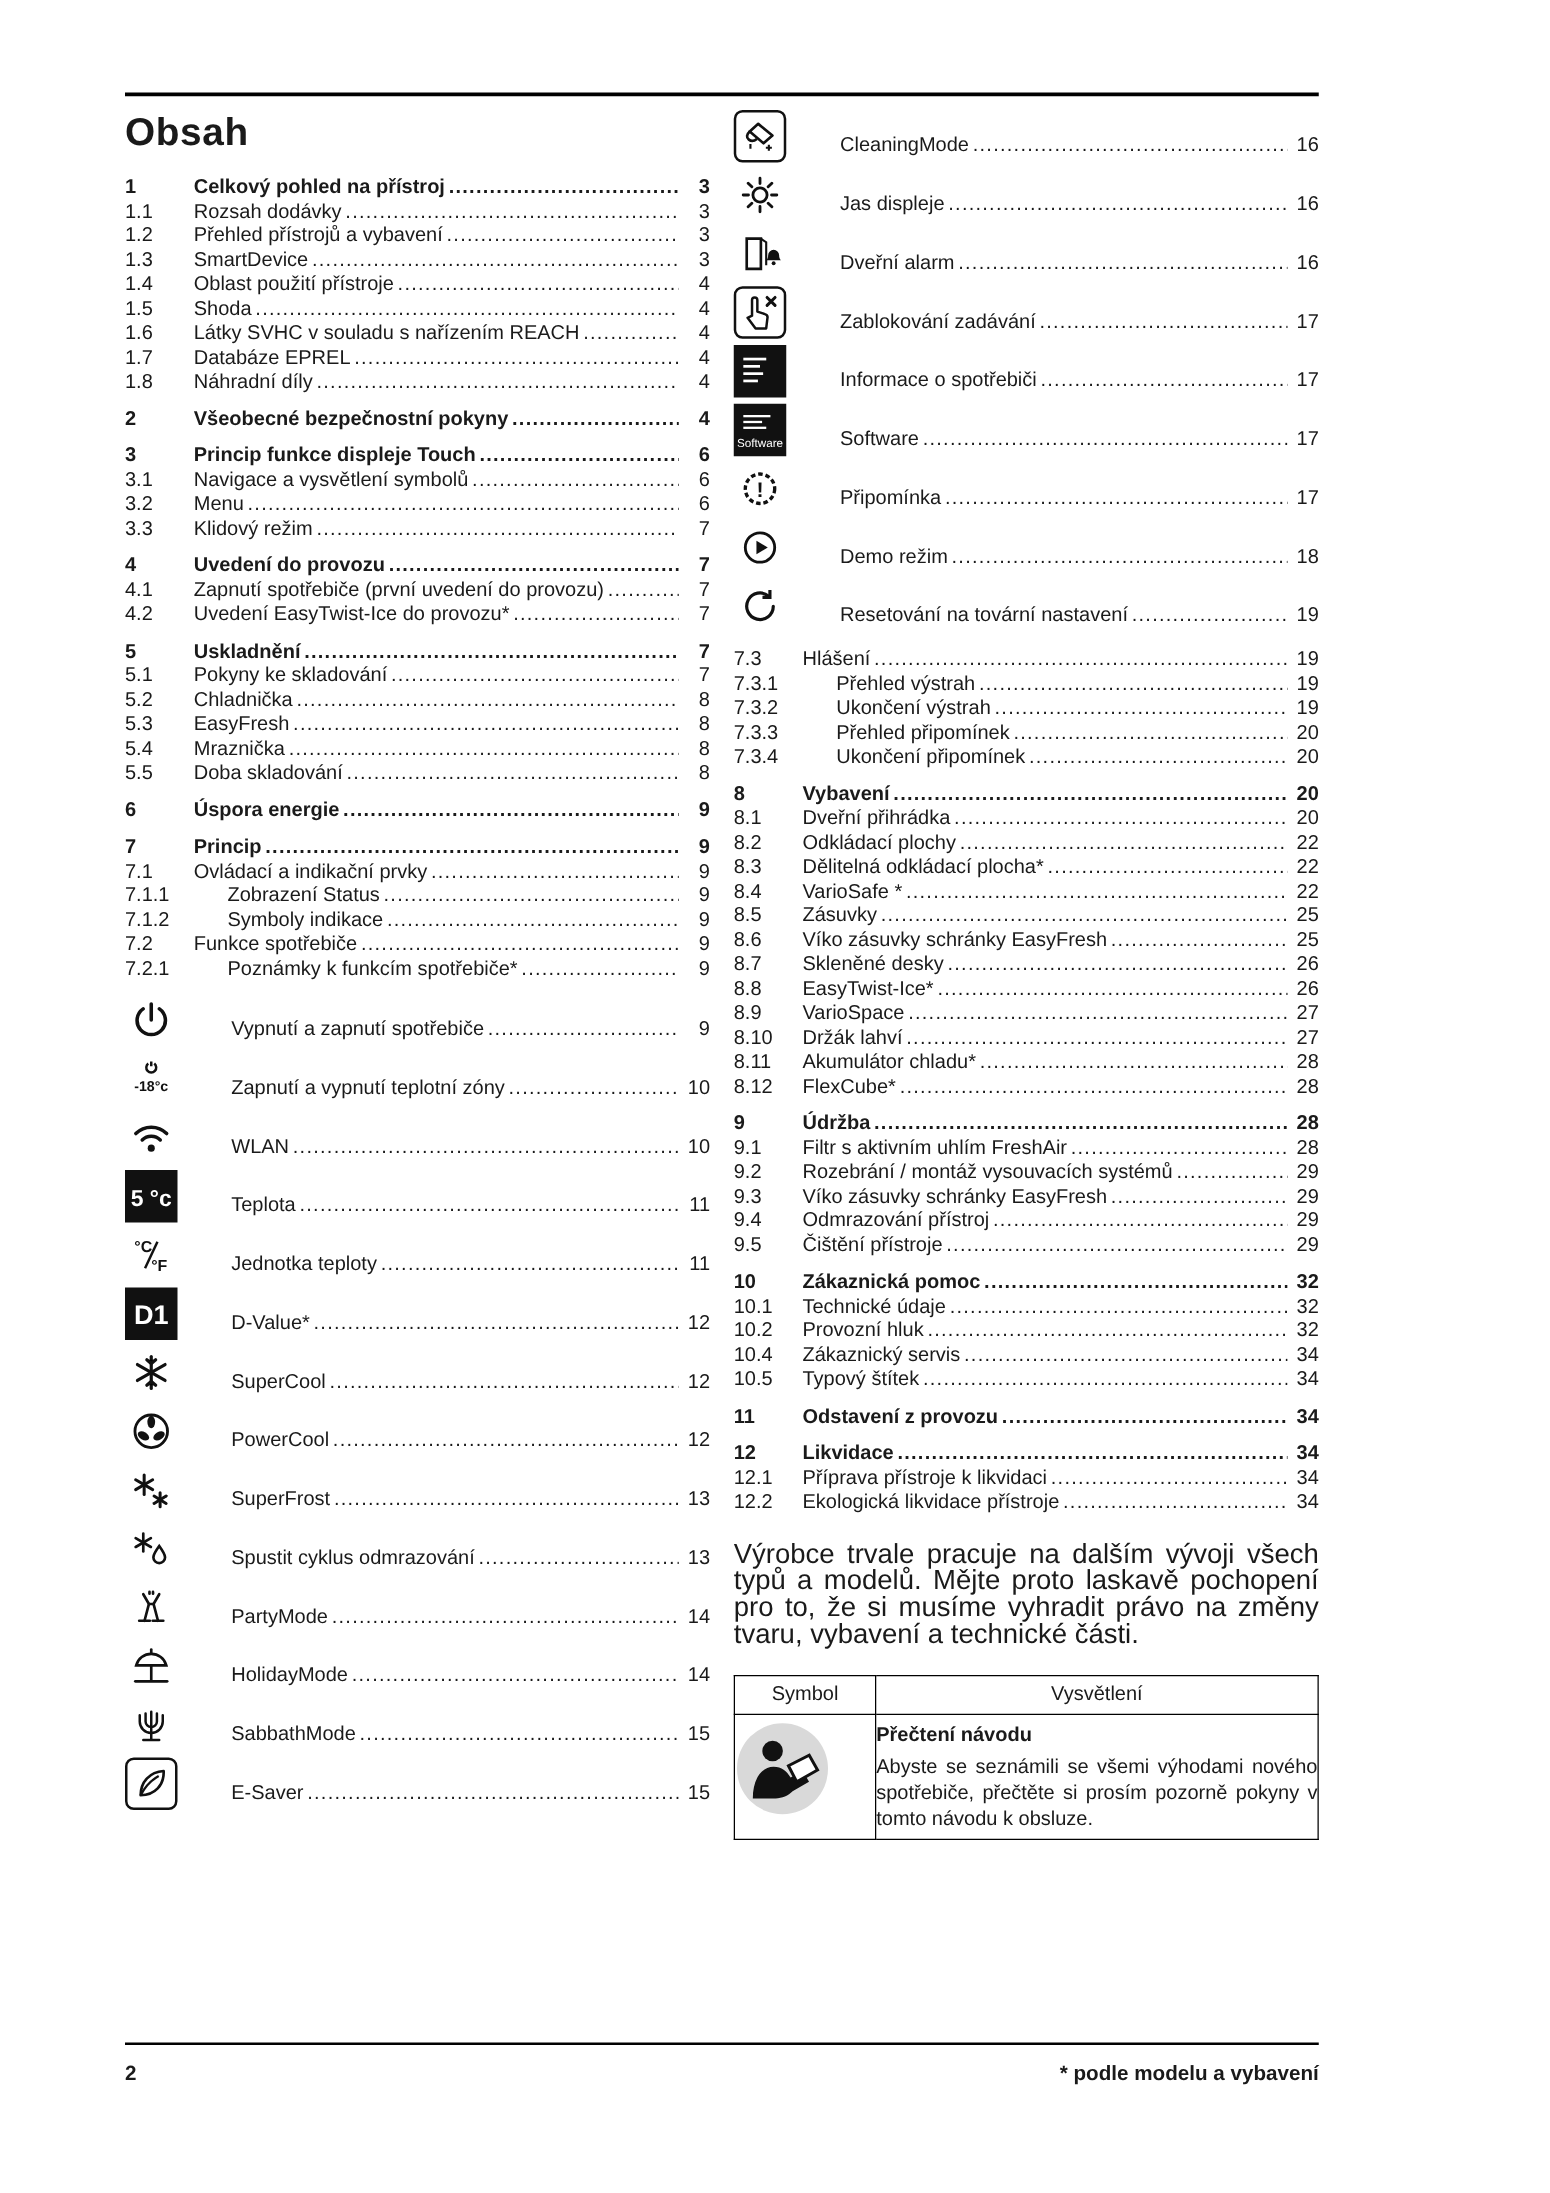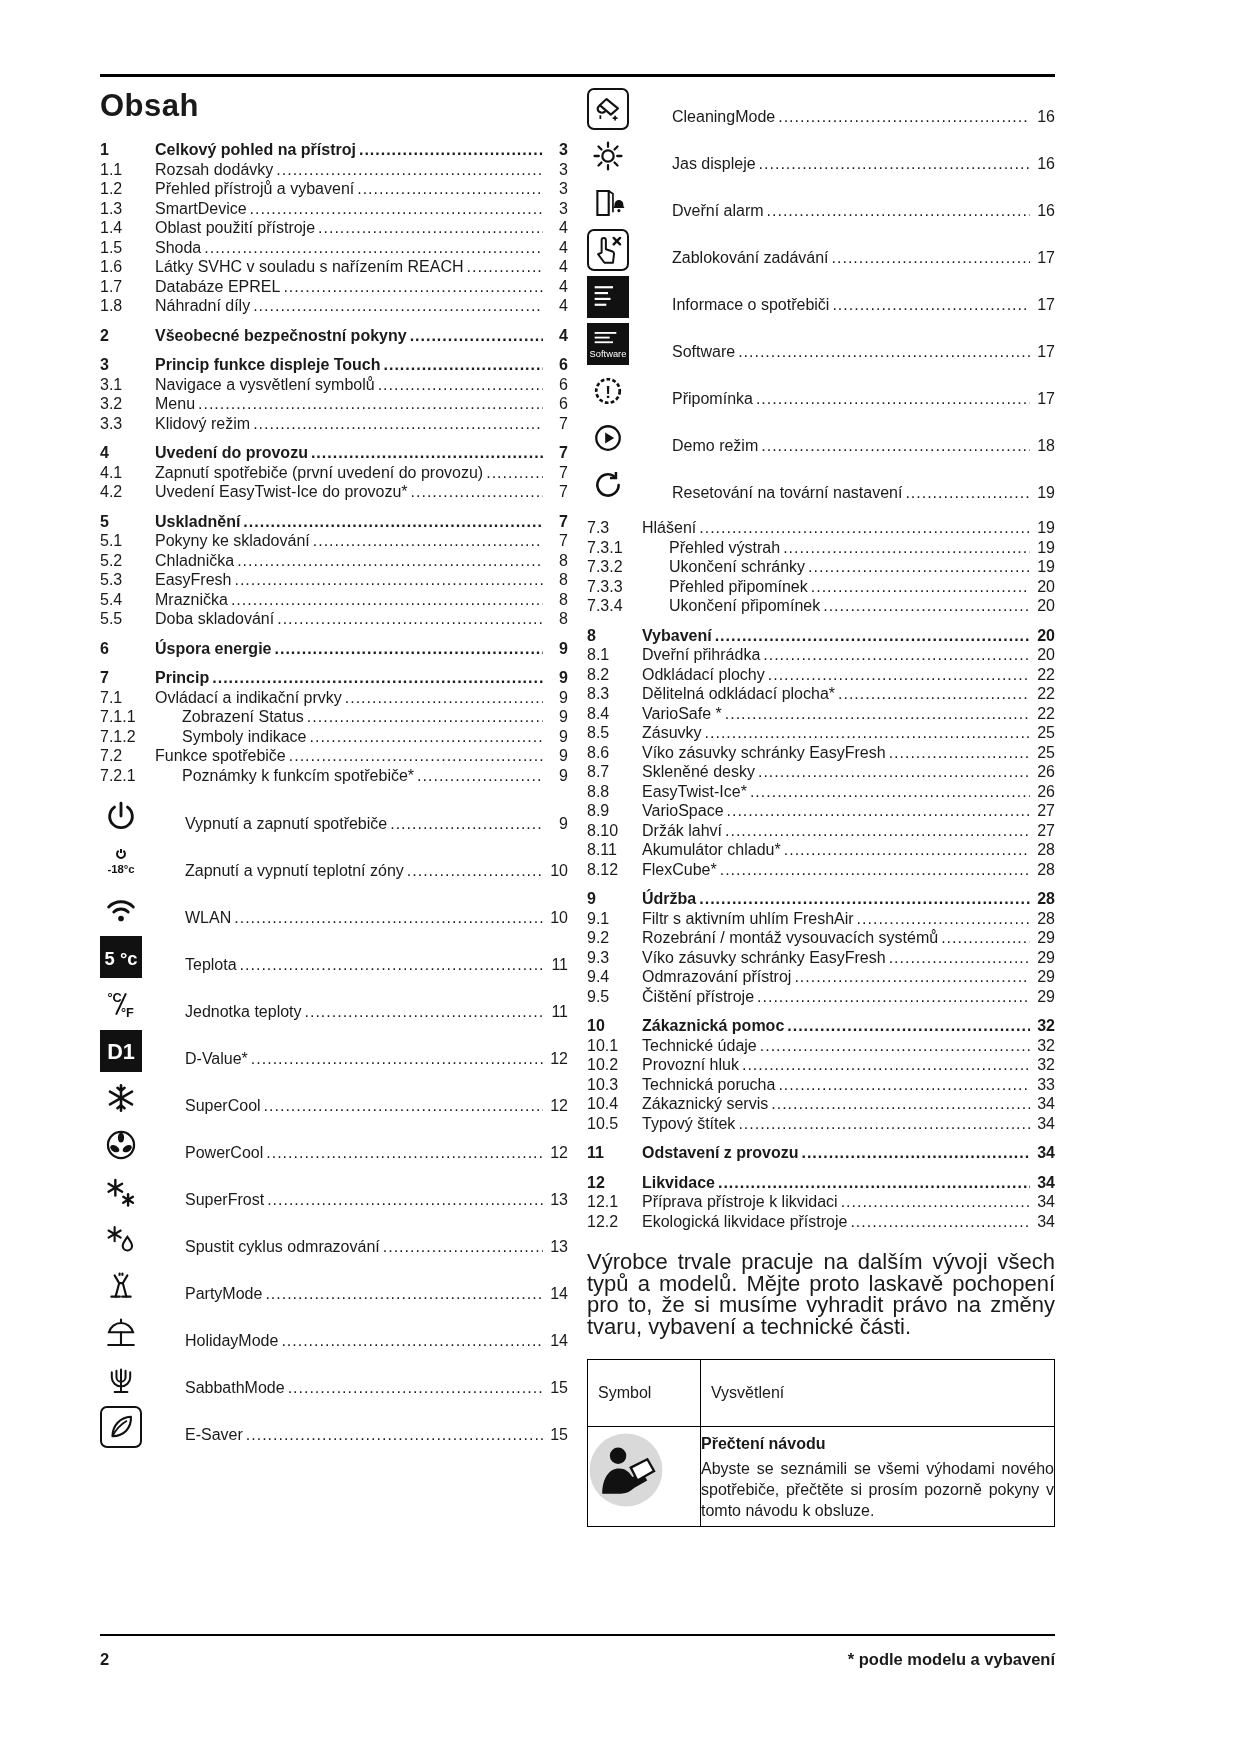--- a/index.html
+++ b/index.html
@@ -31,21 +31,21 @@
   .icon-box.dark{background:#111;color:#fff;}
   .icon-box.framed{border:2px solid #111;border-radius:7px;}
   .icon-svg{width:34px;height:34px;display:block;}
   .icon-box.dark .icon-svg{width:40px;height:40px;}
   .icon-entry{flex:1 1 auto;display:flex;align-items:center;margin-left:43px;align-self:flex-end;padding-bottom:4px;font-size:16px;min-width:0;}
 
   
   .note{margin-top:20px;font-size:22px;line-height:21.5px;text-align:justify;}
   .legend{margin-top:16px;width:100%;border-collapse:collapse;font-size:16px;}
   .legend th,.legend td{border:1px solid #000;padding:5px 0;text-align:left;vertical-align:top;font-weight:normal;}
-  .legend th{padding:24px 10px;}
+  .legend th{padding:6px 10px;text-align:center;}
   .sym-col{width:92px;}
   .sym-cell{text-align:center;padding:10px 6px;}
   .read-icon svg{width:76px;height:76px;display:inline-block;}
   .legend-title{font-weight:bold;margin:3px 0 5px 0;}
   .legend-text{text-align:justify;line-height:21px;}
 
   .footer{position:absolute;left:100px;right:185px;top:1634px;border-top:2px solid #000;
     padding-top:14px;display:flex;justify-content:space-between;font-size:16.5px;font-weight:bold;}
 </style>
 </head>
@@ -691,21 +691,21 @@
             <span class="toc-page">19</span>
           </div>
           <div class="toc-row ss">
             <span class="toc-num">7.3.1</span>
             <span class="toc-label">Přehled výstrah</span>
             <span class="leader"></span>
             <span class="toc-page">19</span>
           </div>
           <div class="toc-row ss">
             <span class="toc-num">7.3.2</span>
-            <span class="toc-label">Ukončení schránky</span>
+            <span class="toc-label">Ukončení výstrah</span>
             <span class="leader"></span>
             <span class="toc-page">19</span>
           </div>
           <div class="toc-row ss">
             <span class="toc-num">7.3.3</span>
             <span class="toc-label">Přehled připomínek</span>
             <span class="leader"></span>
             <span class="toc-page">20</span>
           </div>
           <div class="toc-row ss">
@@ -838,26 +838,20 @@
             <span class="toc-num">10.1</span>
             <span class="toc-label">Technické údaje</span>
             <span class="leader"></span>
             <span class="toc-page">32</span>
           </div>
           <div class="toc-row">
             <span class="toc-num">10.2</span>
             <span class="toc-label">Provozní hluk</span>
             <span class="leader"></span>
             <span class="toc-page">32</span>
-          </div>
-          <div class="toc-row">
-            <span class="toc-num">10.3</span>
-            <span class="toc-label">Technická porucha</span>
-            <span class="leader"></span>
-            <span class="toc-page">33</span>
           </div>
           <div class="toc-row">
             <span class="toc-num">10.4</span>
             <span class="toc-label">Zákaznický servis</span>
             <span class="leader"></span>
             <span class="toc-page">34</span>
           </div>
           <div class="toc-row">
             <span class="toc-num">10.5</span>
             <span class="toc-label">Typový štítek</span>

